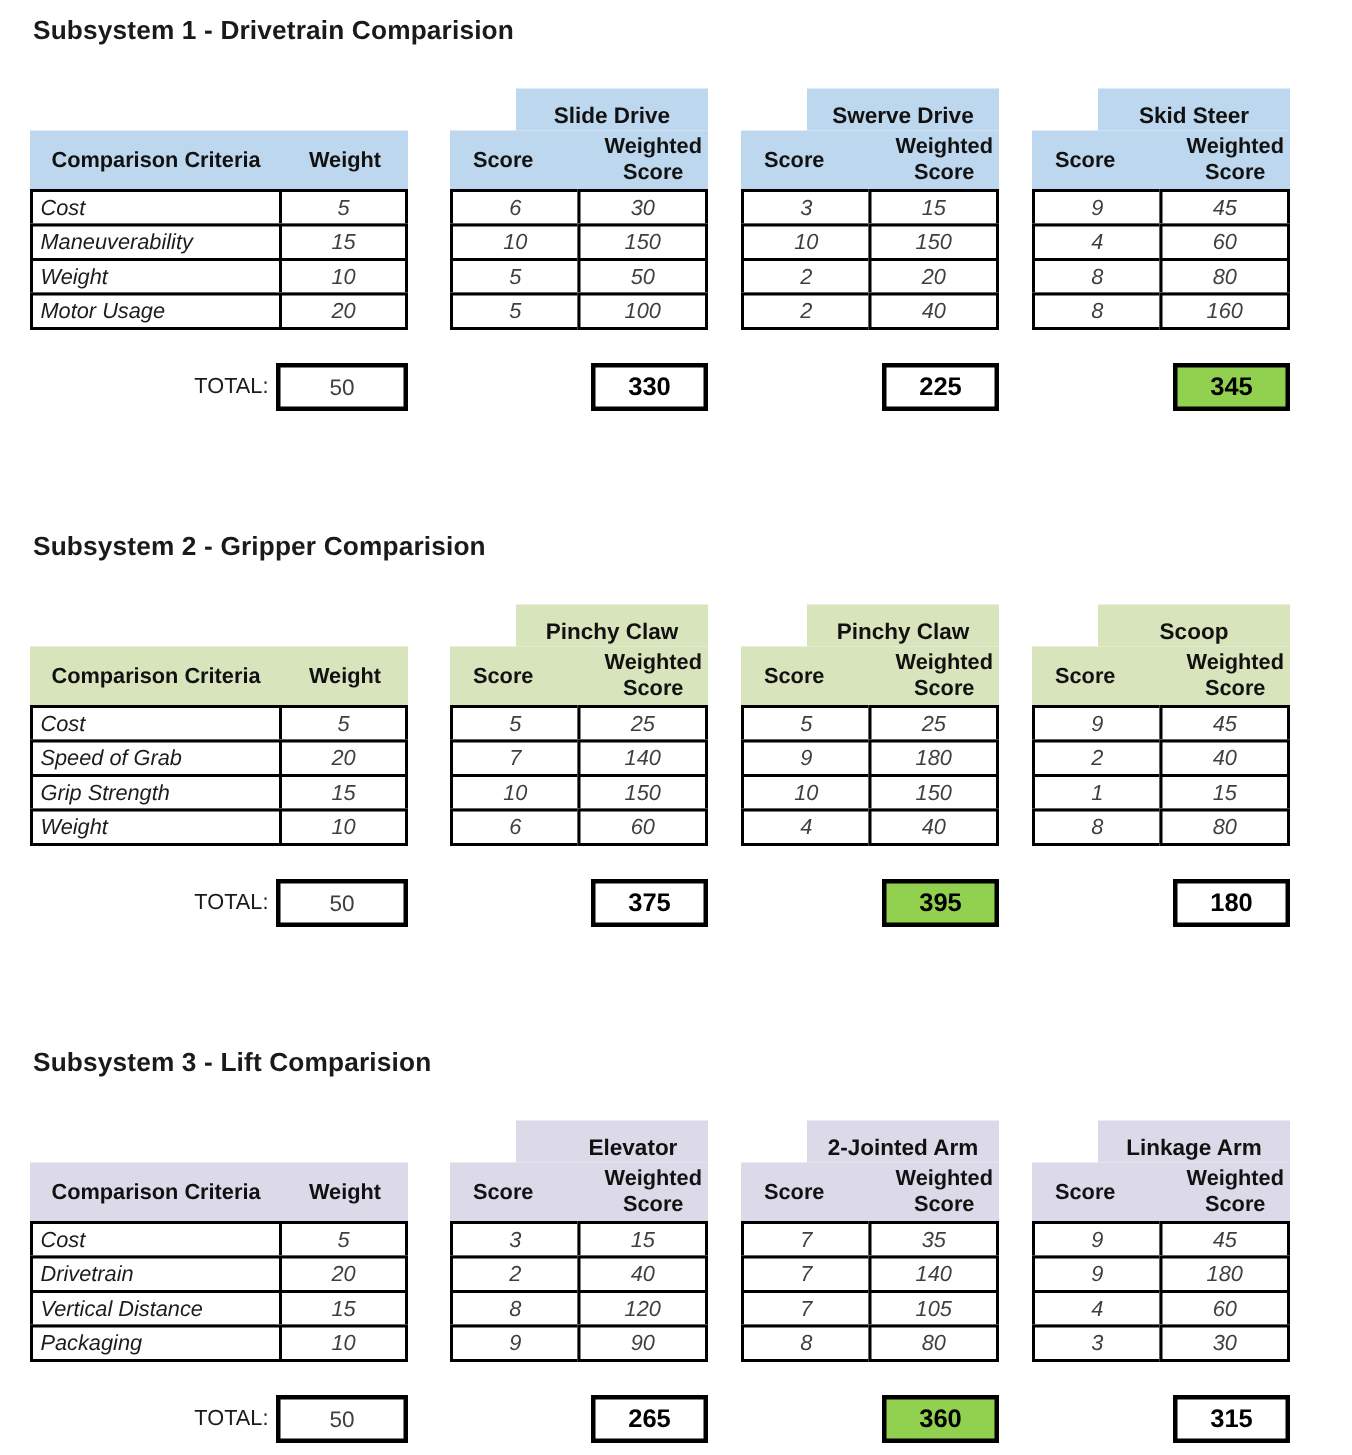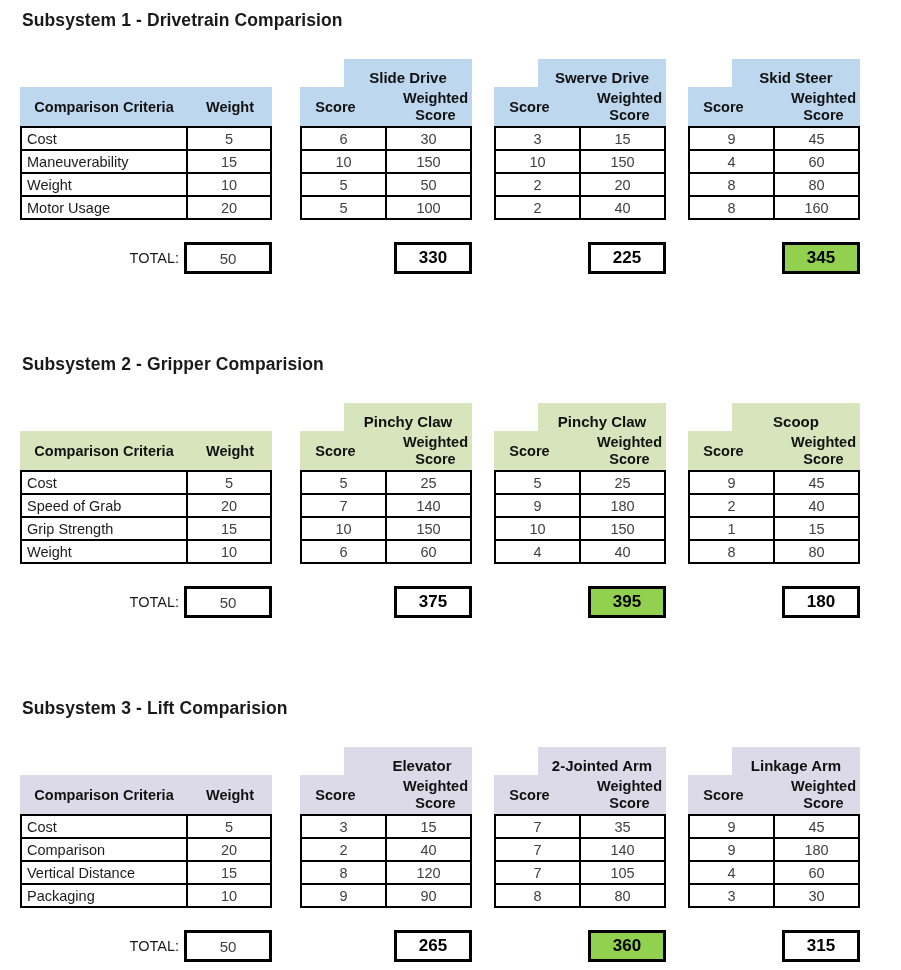--- a/index.html
+++ b/index.html
@@ -34,21 +34,21 @@
   .wcol { flex: 1; }
   .opt-name {
     height: 28px; display: flex; align-items: flex-end; justify-content: center;
     font-weight: bold; font-size: 15px; color: #111; padding-bottom: 1px; margin-left: 44px;
   }
   .opt-sub { height: 39px; display: flex; gap: 28px; }
   .opt-sub .scol { width: 86px; display: flex; align-items: center; justify-content: center; }
   .opt-sub .wscol { flex: 1; display: flex; align-items: center; justify-content: center; line-height: 1.12; padding: 0 4px; }
 
   
-  .trow { display: flex; }
+  .trow { display: flex; font-style: italic; }
   .trow + .trow { margin-top: -2px; }
   .tcell {
     height: 25px; border: 2px solid #000; background: #fff;
     font-size: 14.5px; display: flex; align-items: center;
   }
   .tcell + .tcell { margin-left: -2px; }
   .tlabel { width: 168px; padding-left: 5px; color: #1c1c1c; }
   .left-col .tnum { width: 86px; }
   .tnum { justify-content: center; color: #3f3f3f; }
   .opt-col .scell { width: 87px; }
@@ -330,21 +330,21 @@
         <div class="left-header accent" style="background: rgb(220, 217, 232);">
           <div class="hcell ccol">Comparison Criteria</div>
           <div class="hcell wcol">Weight</div>
         </div>
         <div class="tbody">
               <div class="trow">
                 <div class="tcell tlabel">Cost</div>
                 <div class="tcell tnum">5</div>
               </div>
               <div class="trow">
-                <div class="tcell tlabel">Comparison</div>
+                <div class="tcell tlabel">Drivetrain</div>
                 <div class="tcell tnum">20</div>
               </div>
               <div class="trow">
                 <div class="tcell tlabel">Vertical Distance</div>
                 <div class="tcell tnum">15</div>
               </div>
               <div class="trow">
                 <div class="tcell tlabel">Packaging</div>
                 <div class="tcell tnum">10</div>
               </div>

